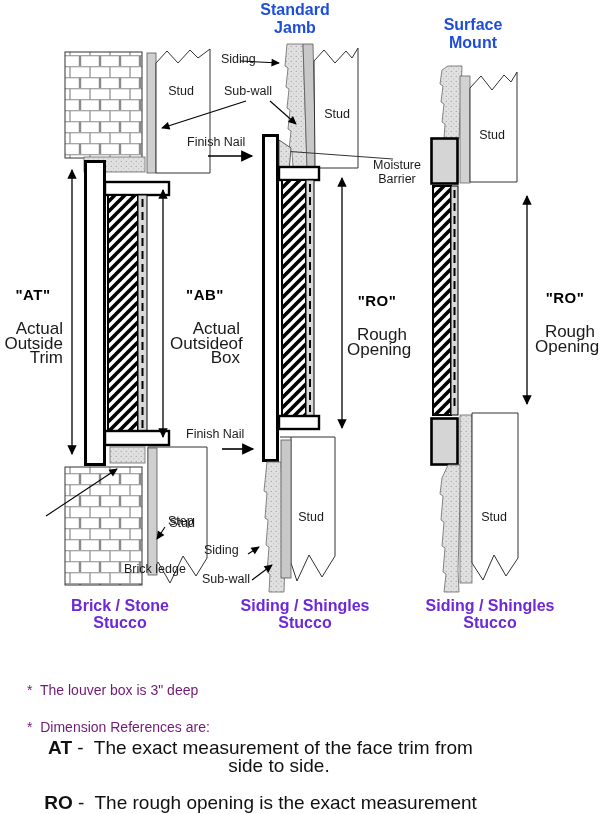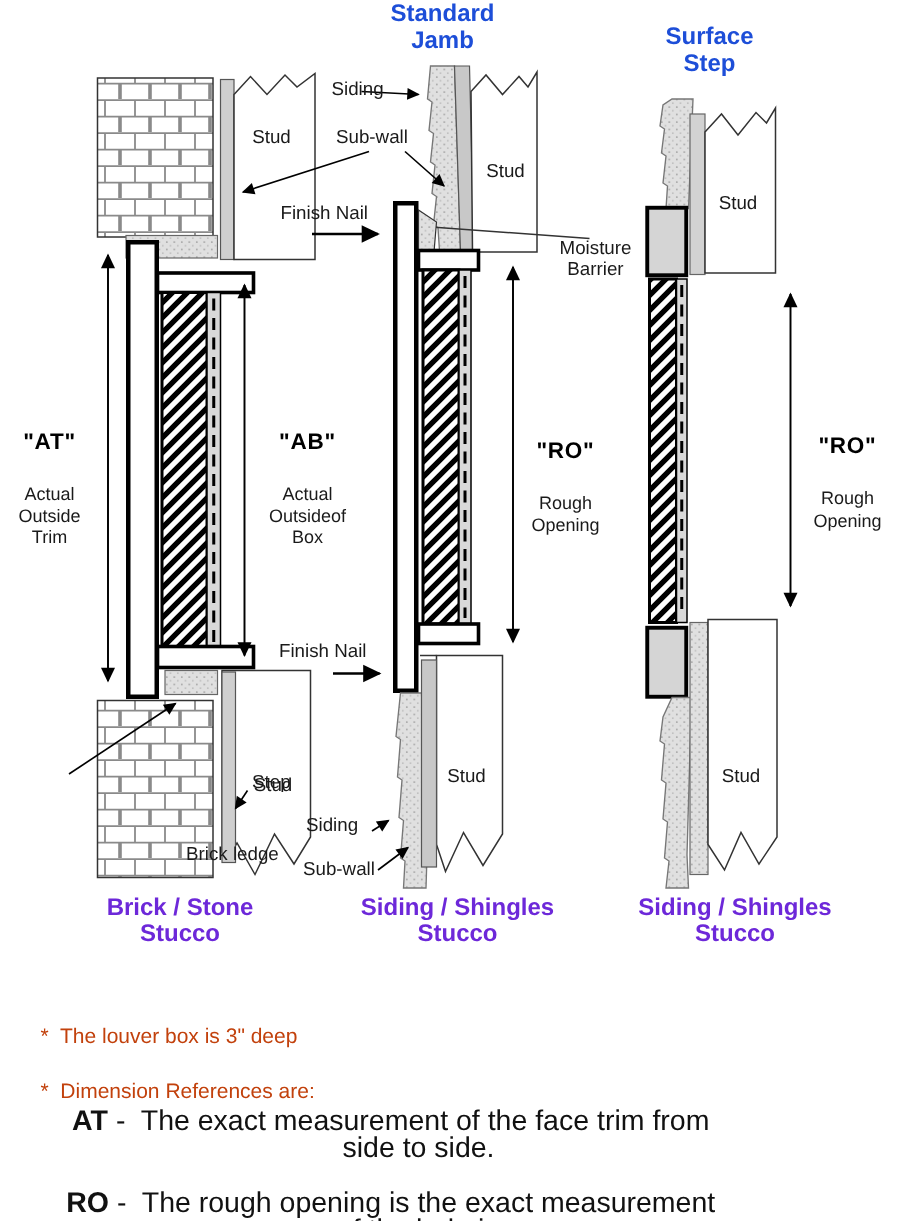--- a/index.html
+++ b/index.html
@@ -6,23 +6,23 @@
   .canvas{
     position:relative;width:600px;height:814px;background:#fff;
     font-family:"Liberation Sans",sans-serif;color:#111;overflow:hidden;
   }
   .lbl{position:absolute;white-space:pre-line;line-height:1.15;}
   .c{text-align:center;}
   .title{font-weight:bold;font-size:16px;line-height:17.5px;color:#1d4ed8;}
   .title.big{font-size:17px;}
   .ann{font-size:12.5px;color:#1a1a1a;}
   .dim .code{font-weight:bold;font-size:15px;color:#000;letter-spacing:0.5px;}
-  .dim .desc{font-size:12px;line-height:14.5px;color:#1a1a1a;white-space:pre-line;}
+  .dim .desc{font-size:17px;line-height:14.5px;color:#1a1a1a;white-space:pre-line;text-align:right;}
   .caption{font-weight:bold;font-size:16px;line-height:17px;color:#6d28d9;}
-  .fnline{font-size:14px;line-height:18px;white-space:pre-wrap;color:#c2410c;}
+  .fnline{font-size:14px;line-height:18px;white-space:pre-wrap;color:#701a75;}
   .def{font-size:19px;line-height:18px;white-space:pre-wrap;color:#111;
        padding-left:37px;text-indent:-37px;text-align:center;}
   .def b{font-weight:bold;}
   svg.draw{position:absolute;left:0;top:0;}
 </style>
 </head>
 <body>
 
 <div class="canvas">
 
@@ -107,21 +107,21 @@
       <path d="M448 465 L461 465 L458 570 L459 592 L444 592 L446 574 L443 572 L445 548 L442 546 L444 522 L441 520 L443 496 L440 494 L442 478 Z" fill="url(#stipPat)" stroke="#777" stroke-width="0.9"></path>
       <rect x="460" y="415" width="12" height="168" fill="url(#stipPat)" stroke="#666" stroke-width="0.8"></rect>
       <path d="M472 413 L518 413 L518 558 L506 576 L494 555 L483 580 L472 563 Z" fill="#fff" stroke="#333" stroke-width="1"></path>
       <line x1="527" y1="196" x2="527" y2="404" stroke="#000" stroke-width="1.3" marker-start="url(#ah)" marker-end="url(#ah)"></line>
     </g>
   </svg>
 
   <div class="lbl title c" style="left:250px;top:1px;width:90px;">Standard
 Jamb</div>
   <div class="lbl title c" style="left:428px;top:16px;width:90px;">Surface
-Step</div>
+Mount</div>
 
   <div class="lbl dim c" style="left:3px;top:268px;width:60px;">
     <div class="code">"AT"</div>
     <div class="desc">Actual
 Outside
 Trim</div>
   </div>
   <div class="lbl dim c" style="left:170px;top:268px;width:70px;">
     <div class="code">"AB"</div>
     <div class="desc">Actual

